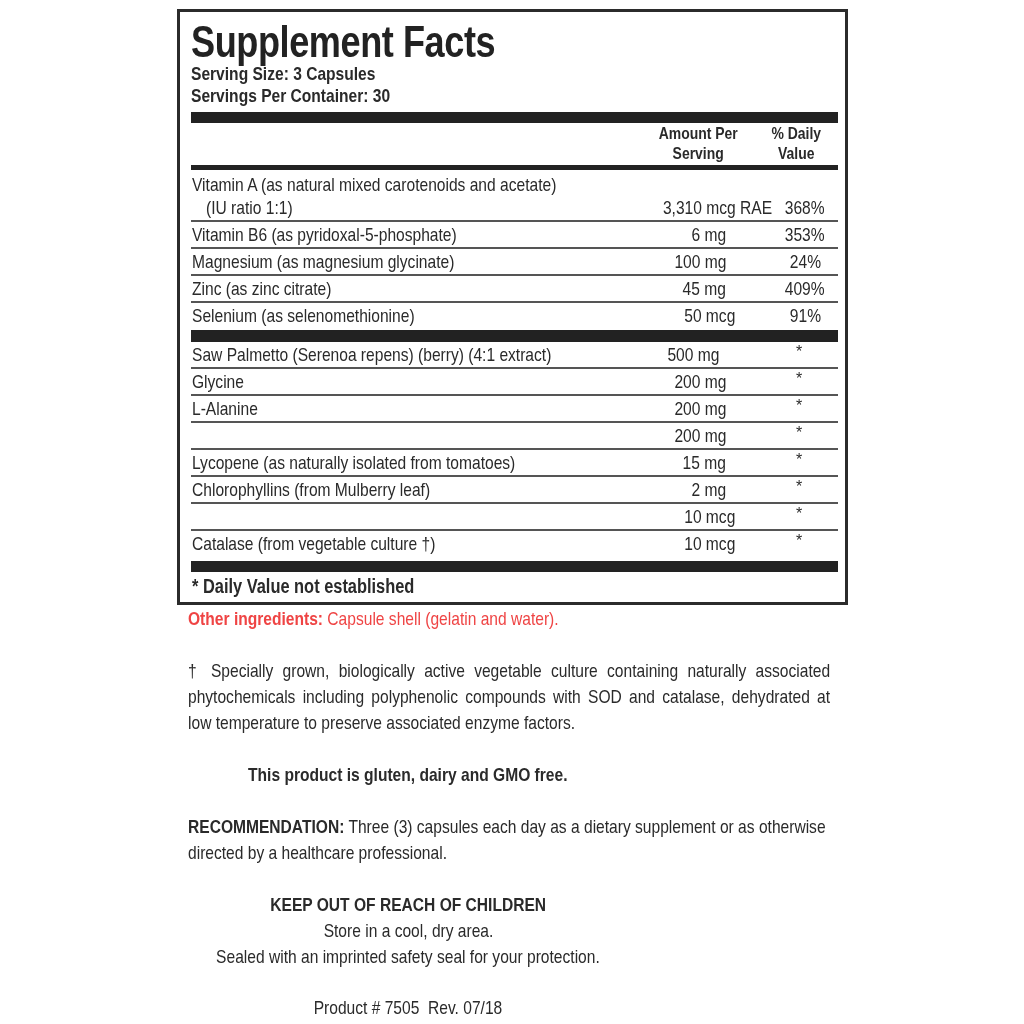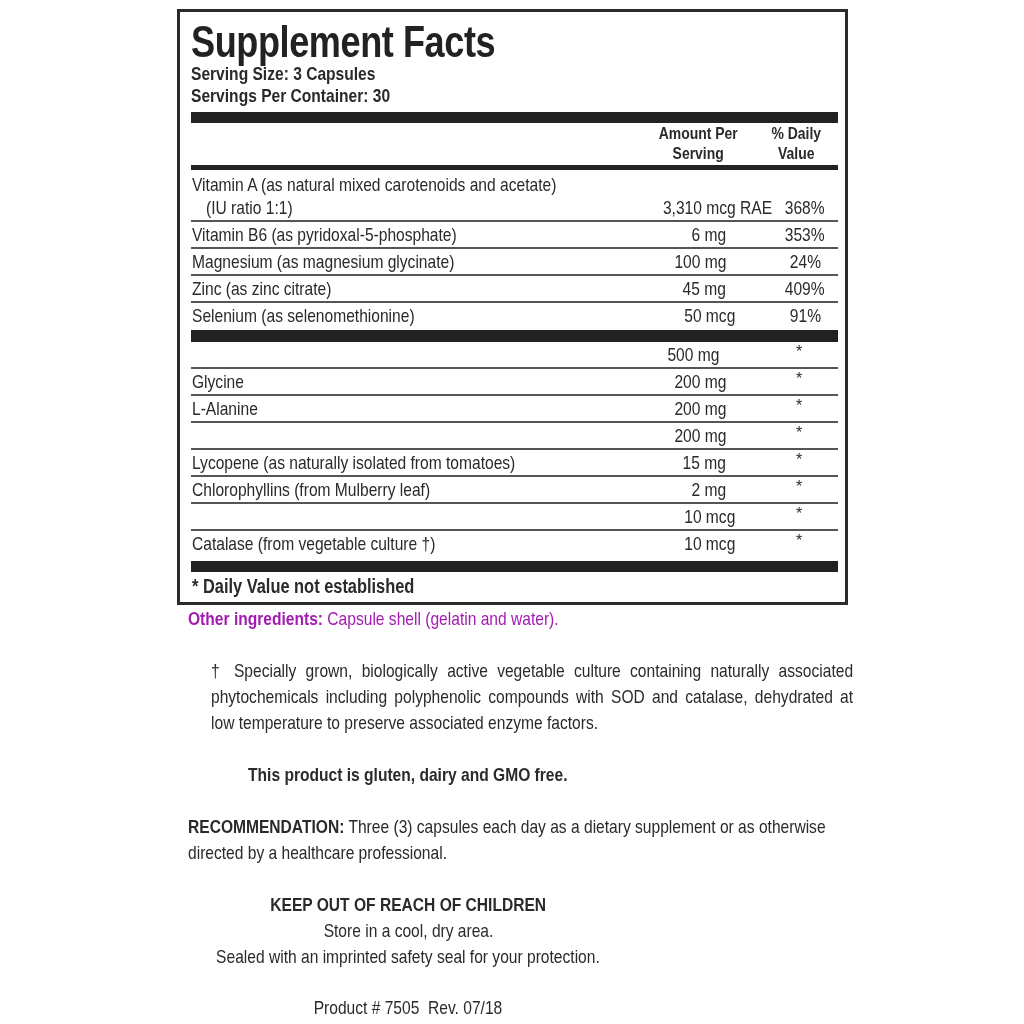--- a/index.html
+++ b/index.html
@@ -19,22 +19,22 @@
     left: 11px; top: 4px; font-size: 44px; font-weight: bold; color: #222; letter-spacing: -0.5px;
     line-height: 52px;
   }
   .serving { left: 11px; font-size: 19px; font-weight: bold; color: #2a2a2a; line-height: 22px; }
   .bar { position: absolute; left: 11px; width: 647px; background: #222; }
   .thin { position: absolute; left: 11px; width: 647px; height: 2px; background: #555; }
   .colhead { font-size: 17px; font-weight: bold; text-align: center; line-height: 20px; color: #2a2a2a; }
   .rowtext { font-size: 19px; line-height: 22px; color: #2a2a2a; }
   .amt { text-align: right; }
   .star { font-size: 16px; }
-  .below { font-size: 19px; line-height: 26px; color: #a21caf; }
-  .justify { position: absolute; left: 188px; width: 642px; font-size: 19px; line-height: 26px; text-align: justify; margin-left: 23px; }
+  .below { font-size: 19px; line-height: 26px; color: #ef4444; }
+  .justify { position: absolute; left: 188px; width: 642px; font-size: 19px; line-height: 26px; text-align: justify; }
   .center { position: absolute; left: 0; width: 816px; text-align: center; font-size: 19px; line-height: 26px; }
   b { font-weight: bold; }
 </style>
 </head>
 <body>
 
 <div class="panel">
   <div class="abs title"><span class="cond">Supplement Facts</span></div>
   <div class="abs serving" style="top:51px"><span class="cond">Serving Size: 3 Capsules</span></div>
   <div class="abs serving" style="top:73px"><span class="cond">Servings Per Container: 30</span></div>
@@ -72,20 +72,21 @@
   <div class="abs rowtext amt" style="left:380px;width:166px;top:266px"><span class="condr">45 mg</span></div>
   <div class="abs rowtext amt" style="left:590px;width:55px;top:266px"><span class="condr">409%</span></div>
   <div class="thin" style="top:289px"></div>
 
   <div class="abs rowtext" style="left:12px;top:293px"><span class="cond">Selenium (as selenomethionine)</span></div>
   <div class="abs rowtext amt" style="left:380px;width:175px;top:293px"><span class="condr">50 mcg</span></div>
   <div class="abs rowtext amt" style="left:590px;width:51px;top:293px"><span class="condr">91%</span></div>
 
   <div class="bar" style="top:318px;height:12px"></div>
 
+  <div class="abs rowtext" style="left:12px;top:332px"><span class="cond">Saw Palmetto (Serenoa repens) (berry) (4:1 extract)</span></div>
   <div class="abs rowtext amt" style="left:373px;width:166px;top:332px"><span class="condr">500 mg</span></div>
   <div class="abs star" style="left:616px;top:331px">*</div>
   <div class="thin" style="top:355px"></div>
 
   <div class="abs rowtext" style="left:12px;top:359px"><span class="cond">Glycine</span></div>
   <div class="abs rowtext amt" style="left:380px;width:166px;top:359px"><span class="condr">200 mg</span></div>
   <div class="abs star" style="left:616px;top:358px">*</div>
   <div class="thin" style="top:382px"></div>
 
   <div class="abs rowtext" style="left:12px;top:386px"><span class="cond">L-Alanine</span></div>

